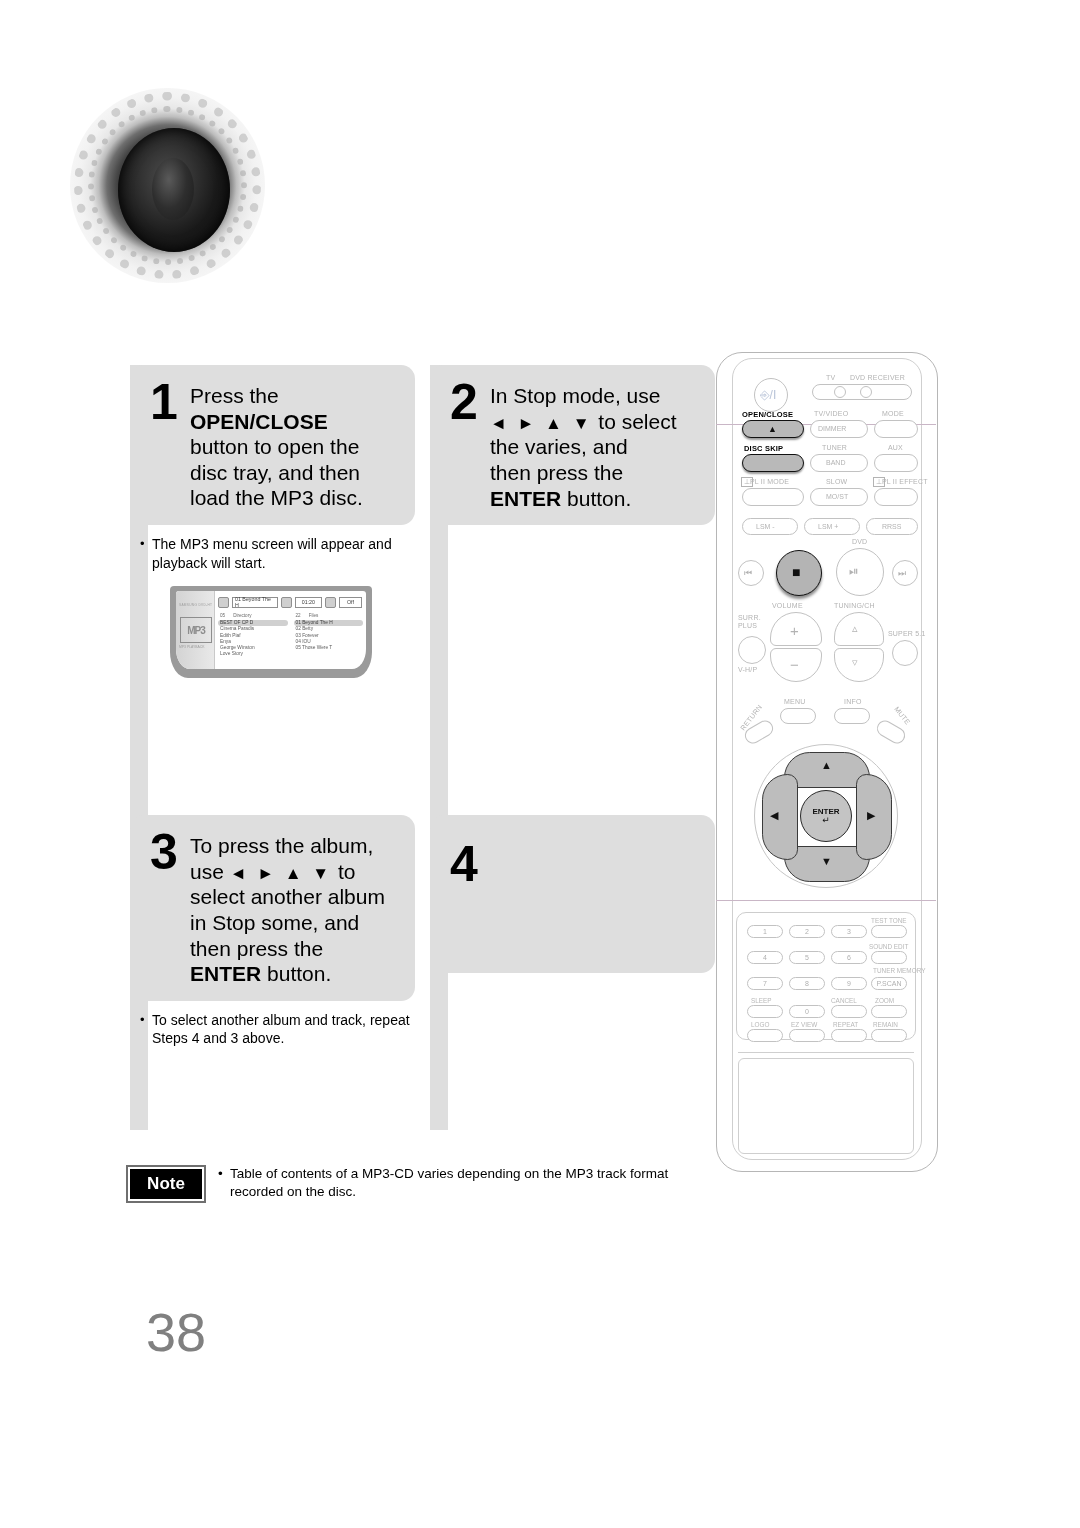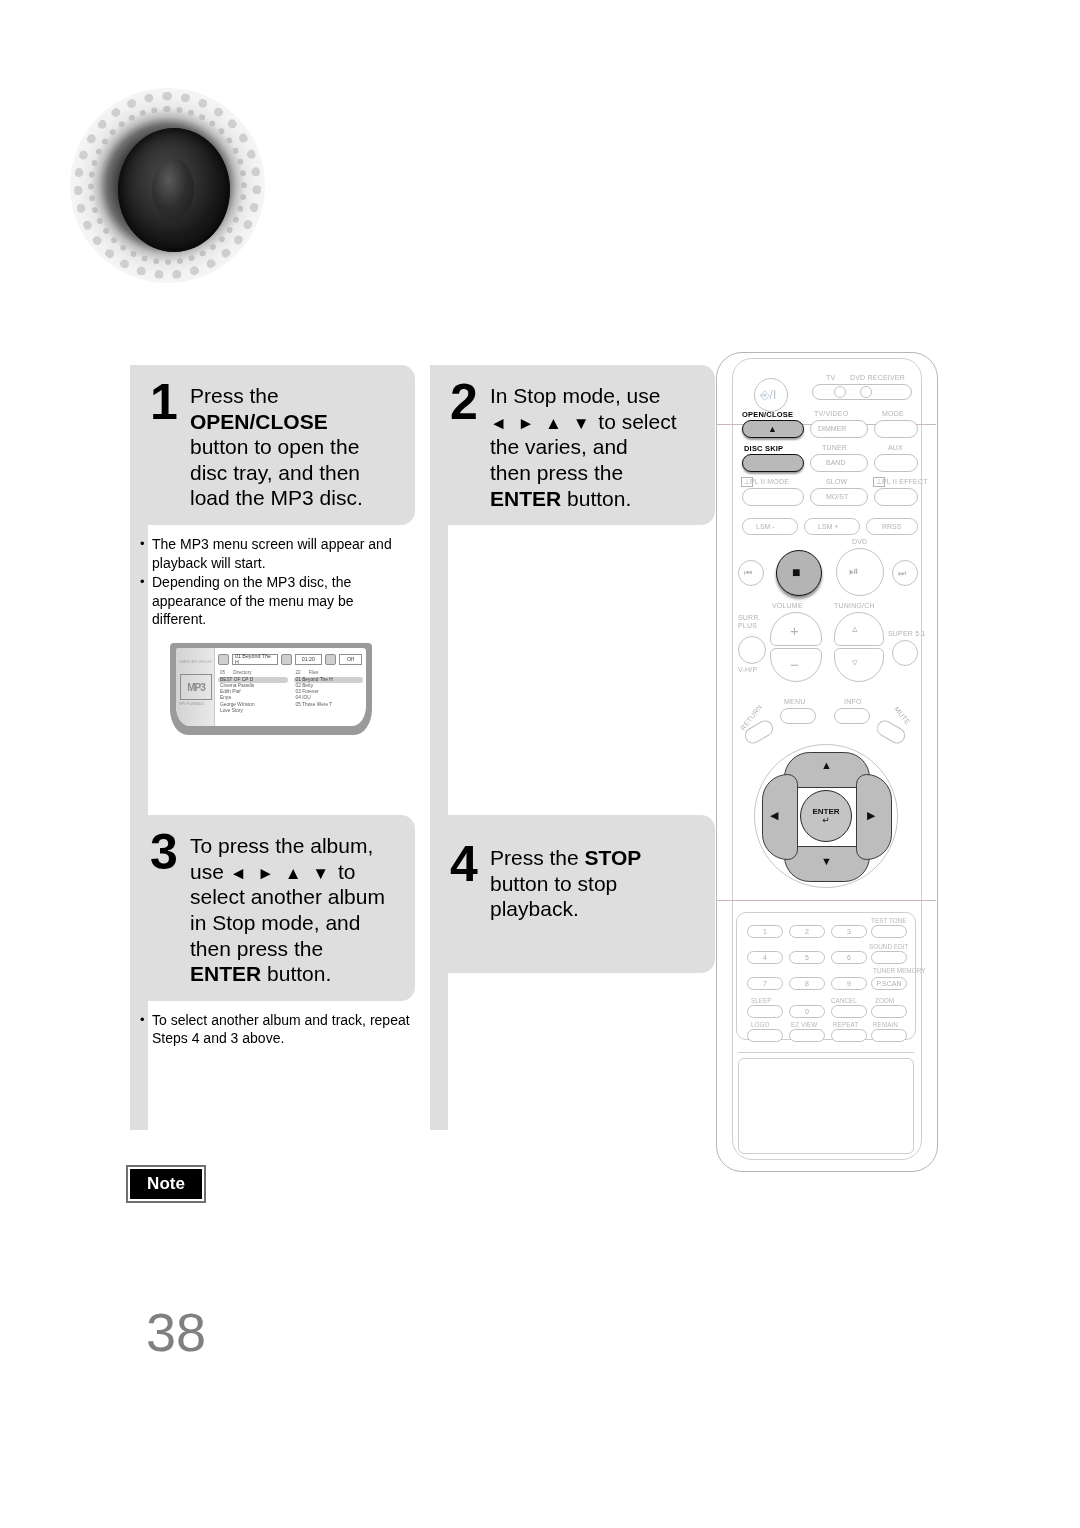--- a/index.html
+++ b/index.html
@@ -204,21 +204,20 @@
     <div class="step-text">
       <span>Press the</span><br>
       <b>OPEN/CLOSE</b><br>
       <span>button to open the</span><br>
       <span>disc tray, and then</span><br>
       <span>load the MP3 disc.</span>
     </div>
   </div>
   <div class="bullets">
     <div class="bl">The MP3 menu screen will appear and playback will start.</div>
-    <div class="bl">Depending on the MP3 disc, the appearance of the menu may be different.</div>
   </div>
 
   <div id="tv-wrap">
     <div id="tv-body"></div>
     <div id="tv-screen">
       <div id="tv-leftpanel">
         <div id="tv-brand">SAMSUNG DVD-HT</div>
         <div id="mp3-logo">MP3</div>
         <div id="tv-foot">MP3 PLAYBACK</div>
       </div>
@@ -280,47 +279,42 @@
 <div class="step-col" style="left:130px;top:815px;">
   <div class="tail" style="height:315px;"></div>
   <div class="step-box" style="min-height:158px;">
     <div class="step-num">3</div>
     <div class="step-text">
       <span>To press the album,</span><br>
       <span>use</span>
       <span class="arrows">◄ ► ▲ ▼</span>
       <span>to</span><br>
       <span>select another album</span><br>
-      <span>in Stop mode, and</span><br>
+      <span>in Stop some, and</span><br>
       <span>then press the</span><br>
       <b>ENTER</b>
       <span>button.</span>
     </div>
   </div>
   <div class="bullets">
     <div class="bl">To select another album and track, repeat Steps 4 and 3 above.</div>
   </div>
 </div>
 
 <div class="step-col" style="left:430px;top:815px;">
   <div class="tail" style="height:315px;"></div>
   <div class="step-box" style="min-height:158px;padding-top:26px;">
     <div class="step-num">4</div>
-    <div class="step-text">
-      <span>Press the</span>
-      <b>STOP</b><br>
-      <span>button to stop</span><br>
-      <span>playback.</span>
-    </div>
   </div>
 </div>
 
 <div id="note-block">
   <div id="note-badge">Note</div>
   <div id="note-list">
+    <div class="bl">Table of contents of a MP3-CD varies depending on the MP3 track format recorded on the disc.</div>
   </div>
 </div>
 
 <div id="page-number">38</div>
 
 <div id="remote">
   <div id="remote-outer"></div>
   <div id="remote-inner"></div>
   <div class="cross-h" style="top:72px;"></div>
   <div class="cross-h" style="top:548px;"></div>

